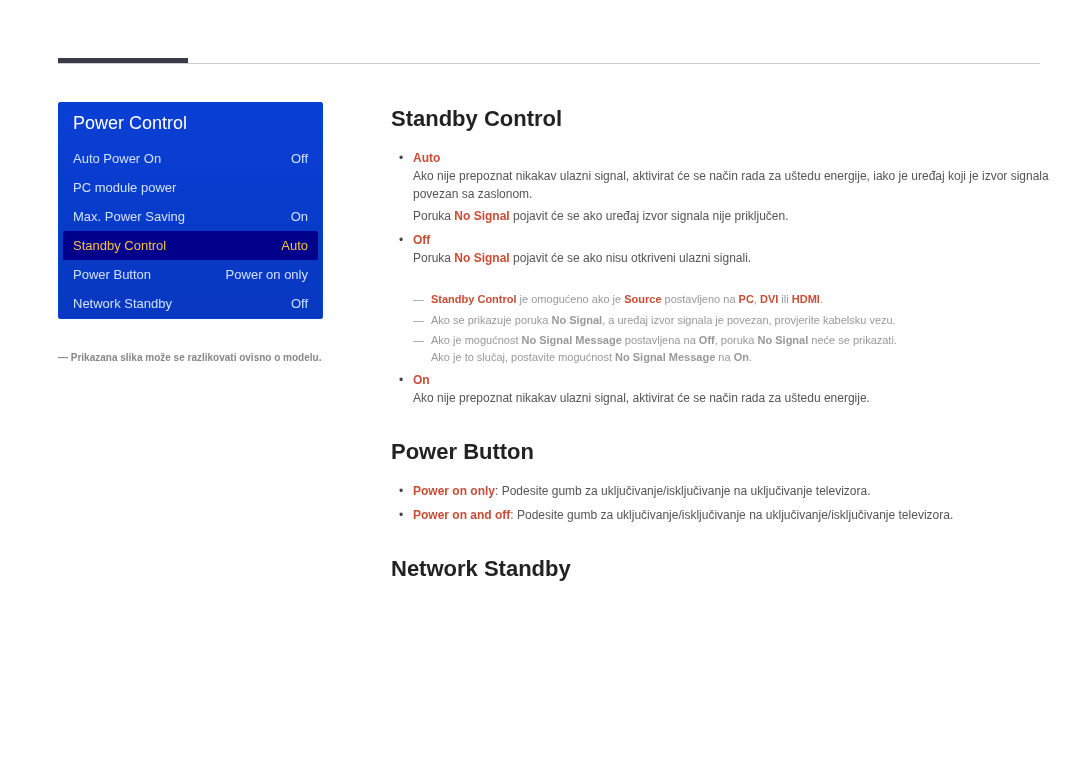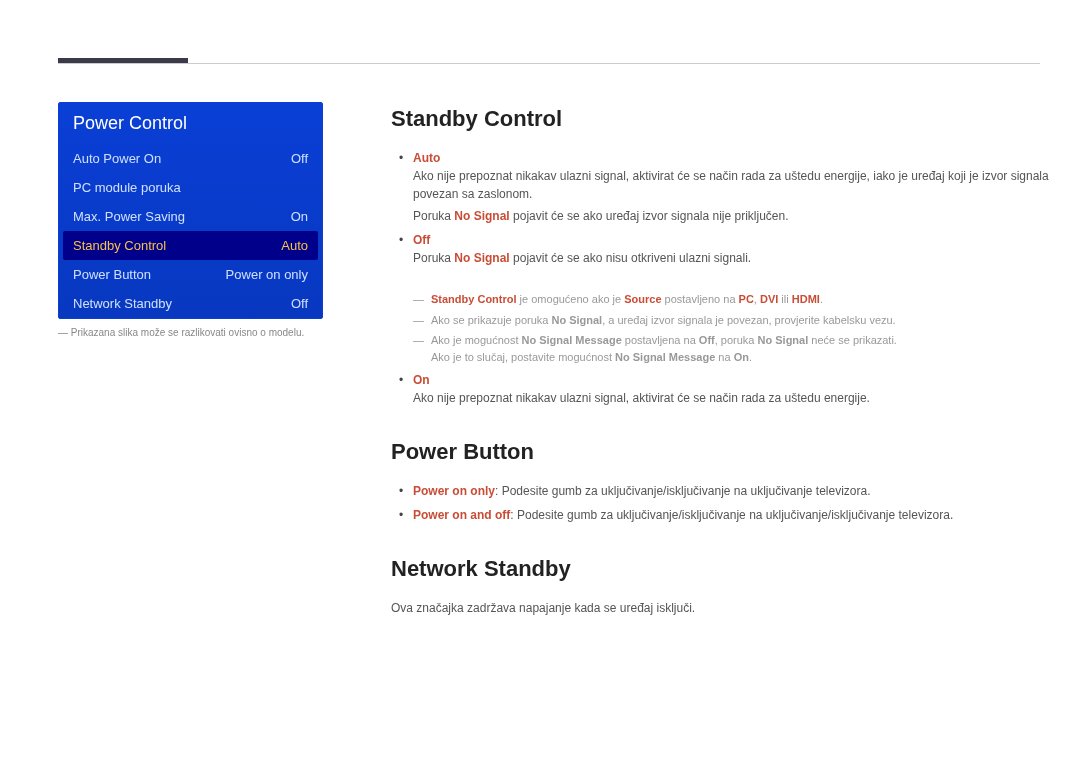--- a/index.html
+++ b/index.html
@@ -60,23 +60,24 @@
     .menu-item.selected {
       background: #00008a;
       color: #f7c14a;
       margin: 0 4px;
       padding: 7px 10px;
       border-radius: 2px;
     }
     .footnote {
       font-size: 10px;
       color: #888;
-      margin-top: 8px;
+      margin-top: 33px;
       padding-left: 8px;
       text-indent: -8px;
+      font-weight: bold;
     }
     .right-col {
       flex: 1;
       font-size: 12px;
       color: #555;
       line-height: 1.5;
     }
     h2 {
       font-size: 22px;
       font-weight: 700;
@@ -133,21 +134,21 @@
 <div class="content">
   <div class="left-col">
     <div class="menu-panel">
       <div class="menu-title">Power Control</div>
       <div id="menu-items">
           <div class="menu-item">
             <span>Auto Power On</span>
             <span>Off</span>
           </div>
           <div class="menu-item">
-            <span>PC module poruka</span>
+            <span>PC module power</span>
             <span></span>
           </div>
           <div class="menu-item">
             <span>Max. Power Saving</span>
             <span>On</span>
           </div>
           <div class="menu-item selected">
             <span>Standby Control</span>
             <span>Auto</span>
           </div>
@@ -208,17 +209,16 @@
           <span class="red">Power on only</span><span>: Podesite gumb za uključivanje/isključivanje na uključivanje televizora.</span>
         </li>
         <li>
           <span class="red">Power on and off</span><span>: Podesite gumb za uključivanje/isključivanje na uključivanje/isključivanje televizora.</span>
         </li>
       </ul>
     </div>
 
     <div class="section">
       <h2>Network Standby</h2>
-      <div class="intro">Ova značajka zadržava napajanje kada se uređaj isključi.</div>
     </div>
 
   </div>
 </div>
 
 </body></html>

